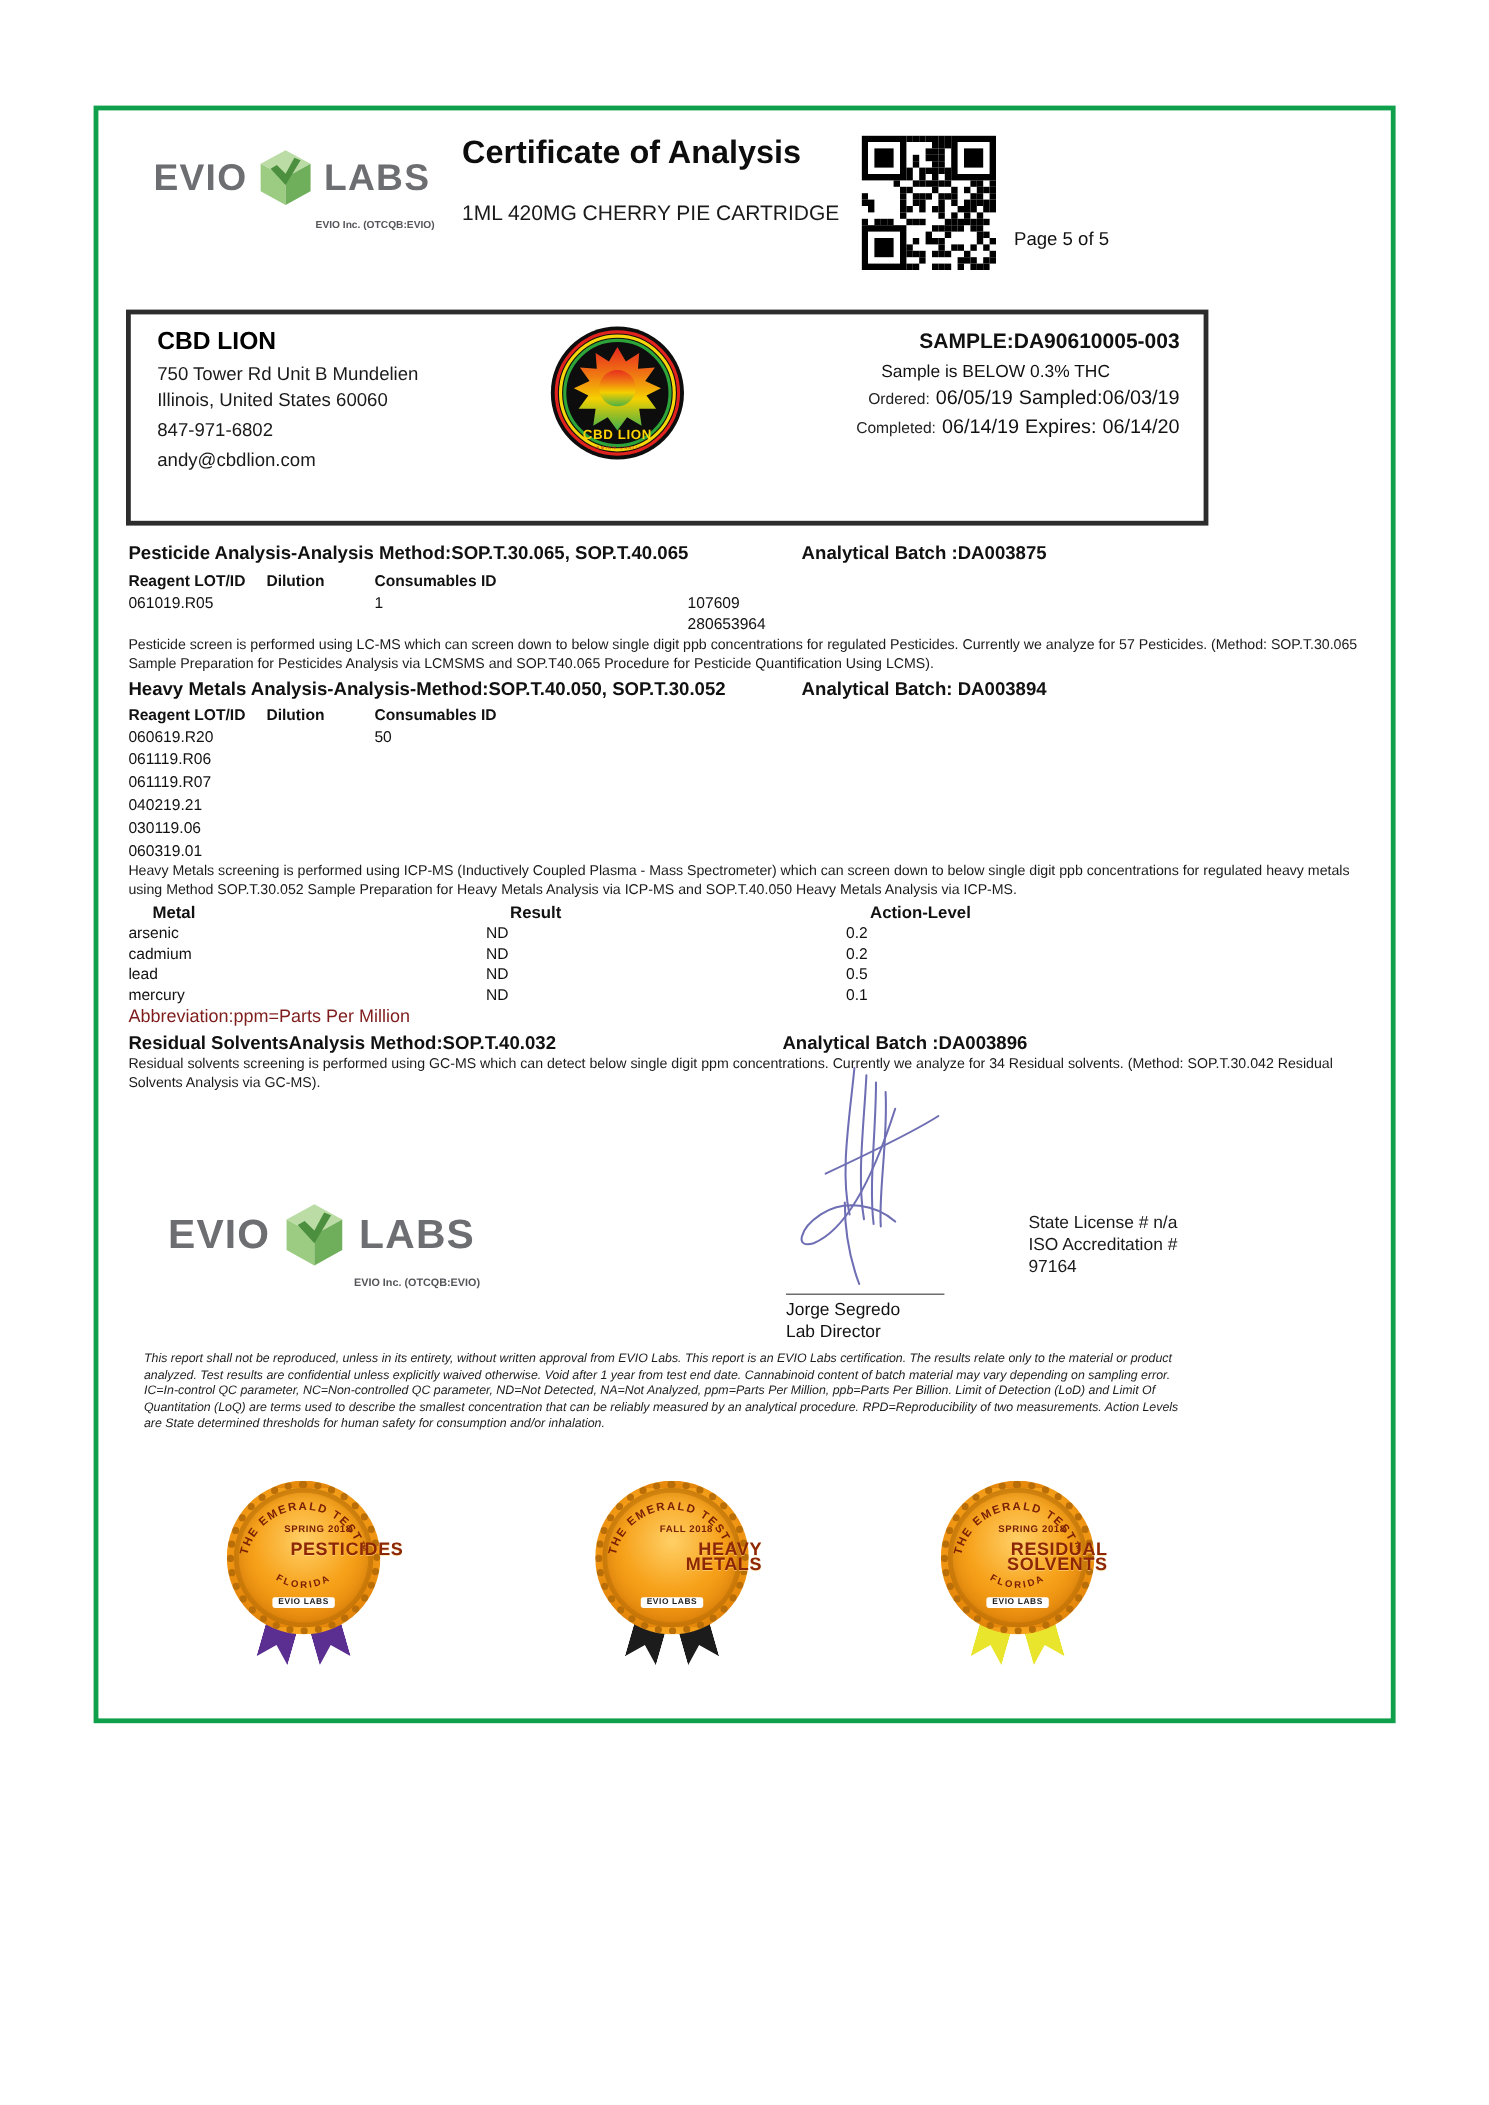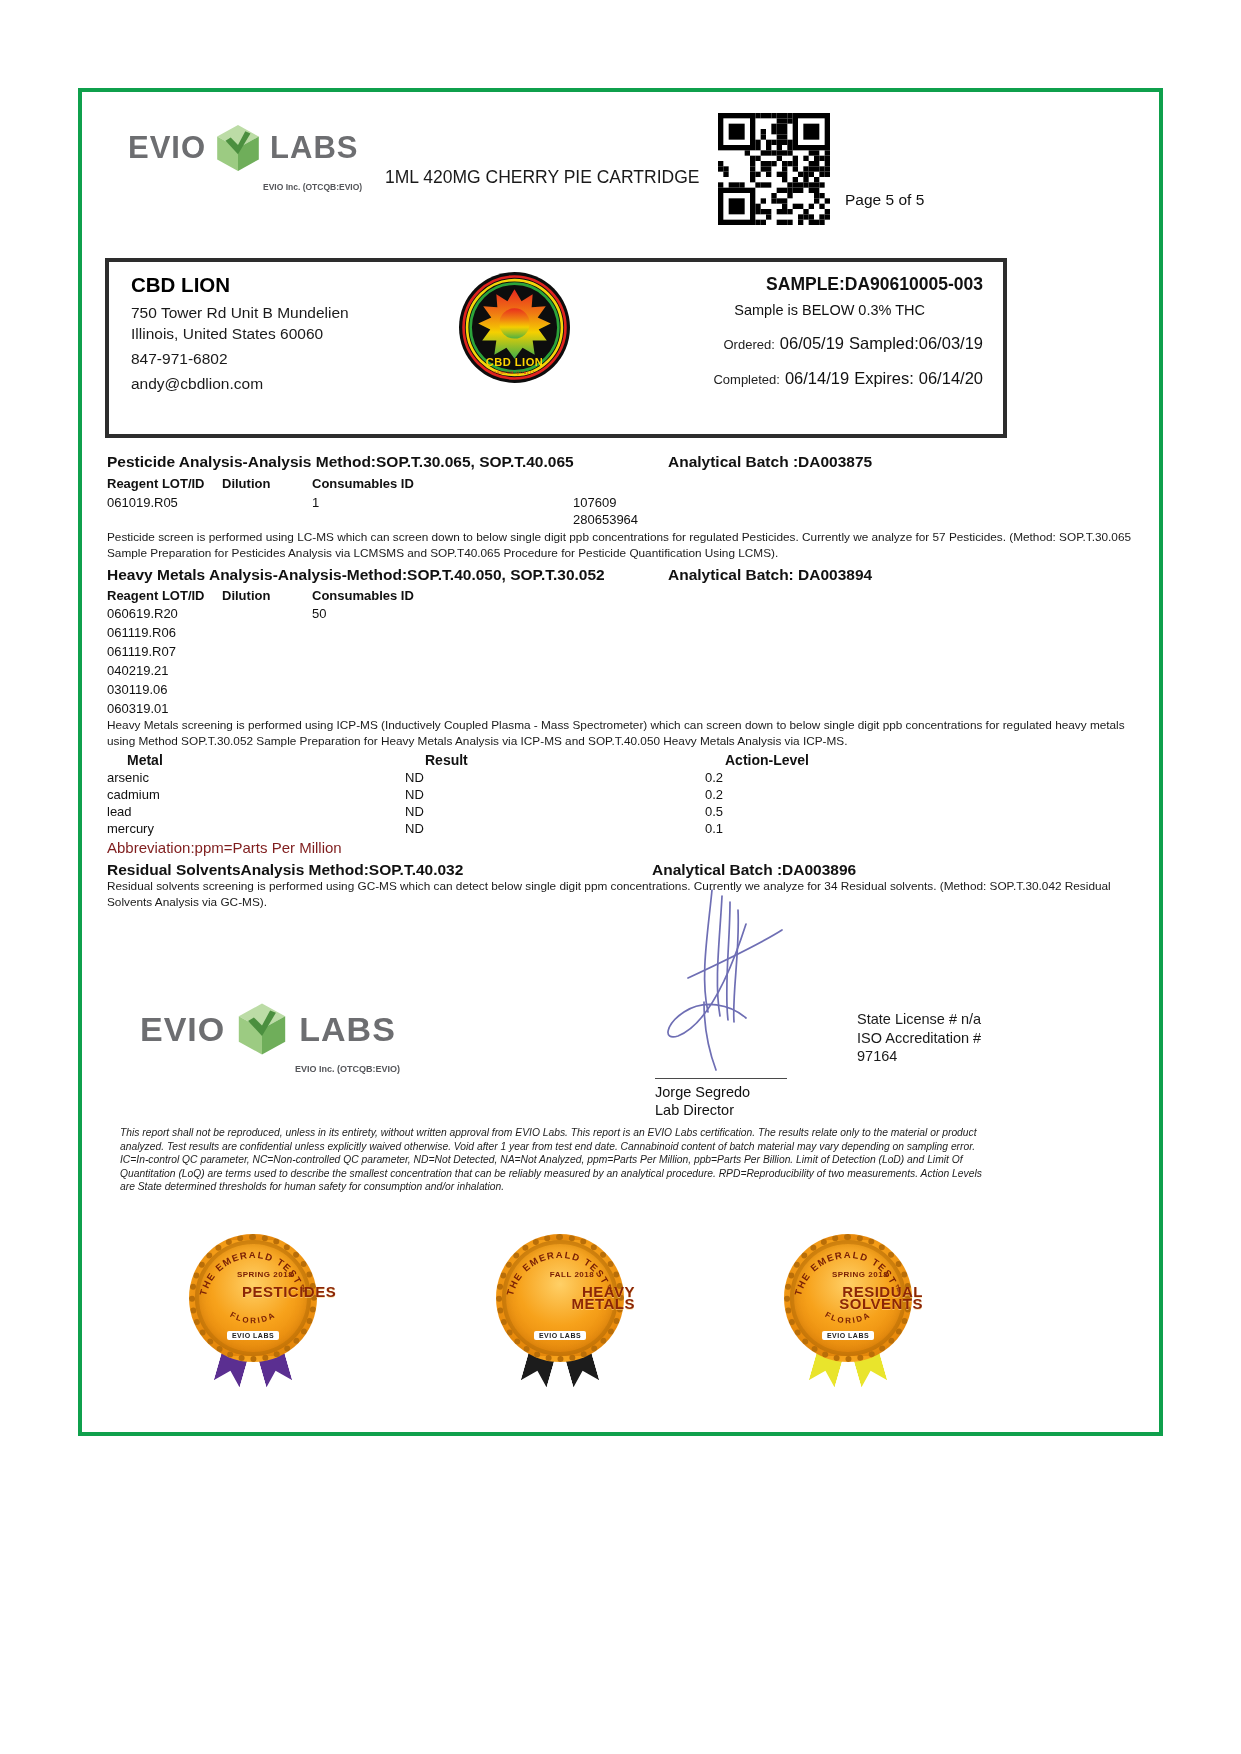--- a/index.html
+++ b/index.html
@@ -21,21 +21,21 @@
 
   
   #infobox{position:absolute;left:105px;top:258px;width:894px;height:172px;border:4px solid #2d2d2d;background:#fff;}
   #client{position:absolute;left:22px;top:12px;font-size:15.5px;line-height:21px;color:#1a1a1a;}
   .client-name{font-size:20.5px;font-weight:bold;color:#000;margin-bottom:7px;}
   .client-gap{margin-top:4px;}
   #lion{position:absolute;left:348px;top:8px;}
   #sample{position:absolute;right:20px;top:12px;width:380px;text-align:right;}
   .s-id{font-size:17.5px;font-weight:bold;}
   .s-thc{font-size:14.5px;margin-top:7px;padding-right:58px;}
-  .s-row{margin-top:16px;white-space:nowrap;}
+  .s-row{margin-top:5px;white-space:nowrap;}
   .s-lb{font-size:13px;color:#222;}
   .s-v{font-size:16.5px;}
   .sp{margin-left:5px;}
 
   
   #main{position:absolute;left:107px;top:0;width:1028px;}
   .sec{position:absolute;font-weight:bold;font-size:15.5px;white-space:nowrap;width:1028px;}
   .batch{position:absolute;left:561px;}
   .batch-rs{position:absolute;left:545px;}
   .trow{position:absolute;width:1028px;height:18px;font-size:13px;white-space:nowrap;padding-left:10px;}
@@ -110,20 +110,21 @@
 
   <div id="hlogo">
     <span class="h-evio">EVIO</span>
     <svg width="52" height="52">
         <use href="#evio-cube"></use>
       </svg>
     <span class="h-evio">LABS</span>
   </div>
   <div id="hlogo-tag">EVIO Inc. (OTCQB:EVIO)</div>
 
+  <div id="title">Certificate of Analysis</div>
   <div id="subtitle">1ML 420MG CHERRY PIE CARTRIDGE</div>
 
   <svg id="qr-box" viewBox="0 0 112 112">
       <rect x="37.33333333333333" y="0" width="5.333333333333333" height="5.333333333333333" fill="#000"></rect>
       <rect x="42.666666666666664" y="0" width="5.333333333333333" height="5.333333333333333" fill="#000"></rect>
       <rect x="48" y="0" width="5.333333333333333" height="5.333333333333333" fill="#000"></rect>
       <rect x="53.33333333333333" y="0" width="5.333333333333333" height="5.333333333333333" fill="#000"></rect>
       <rect x="58.666666666666664" y="0" width="5.333333333333333" height="5.333333333333333" fill="#000"></rect>
       <rect x="64" y="0" width="5.333333333333333" height="5.333333333333333" fill="#000"></rect>
       <rect x="69.33333333333333" y="0" width="5.333333333333333" height="5.333333333333333" fill="#000"></rect>

